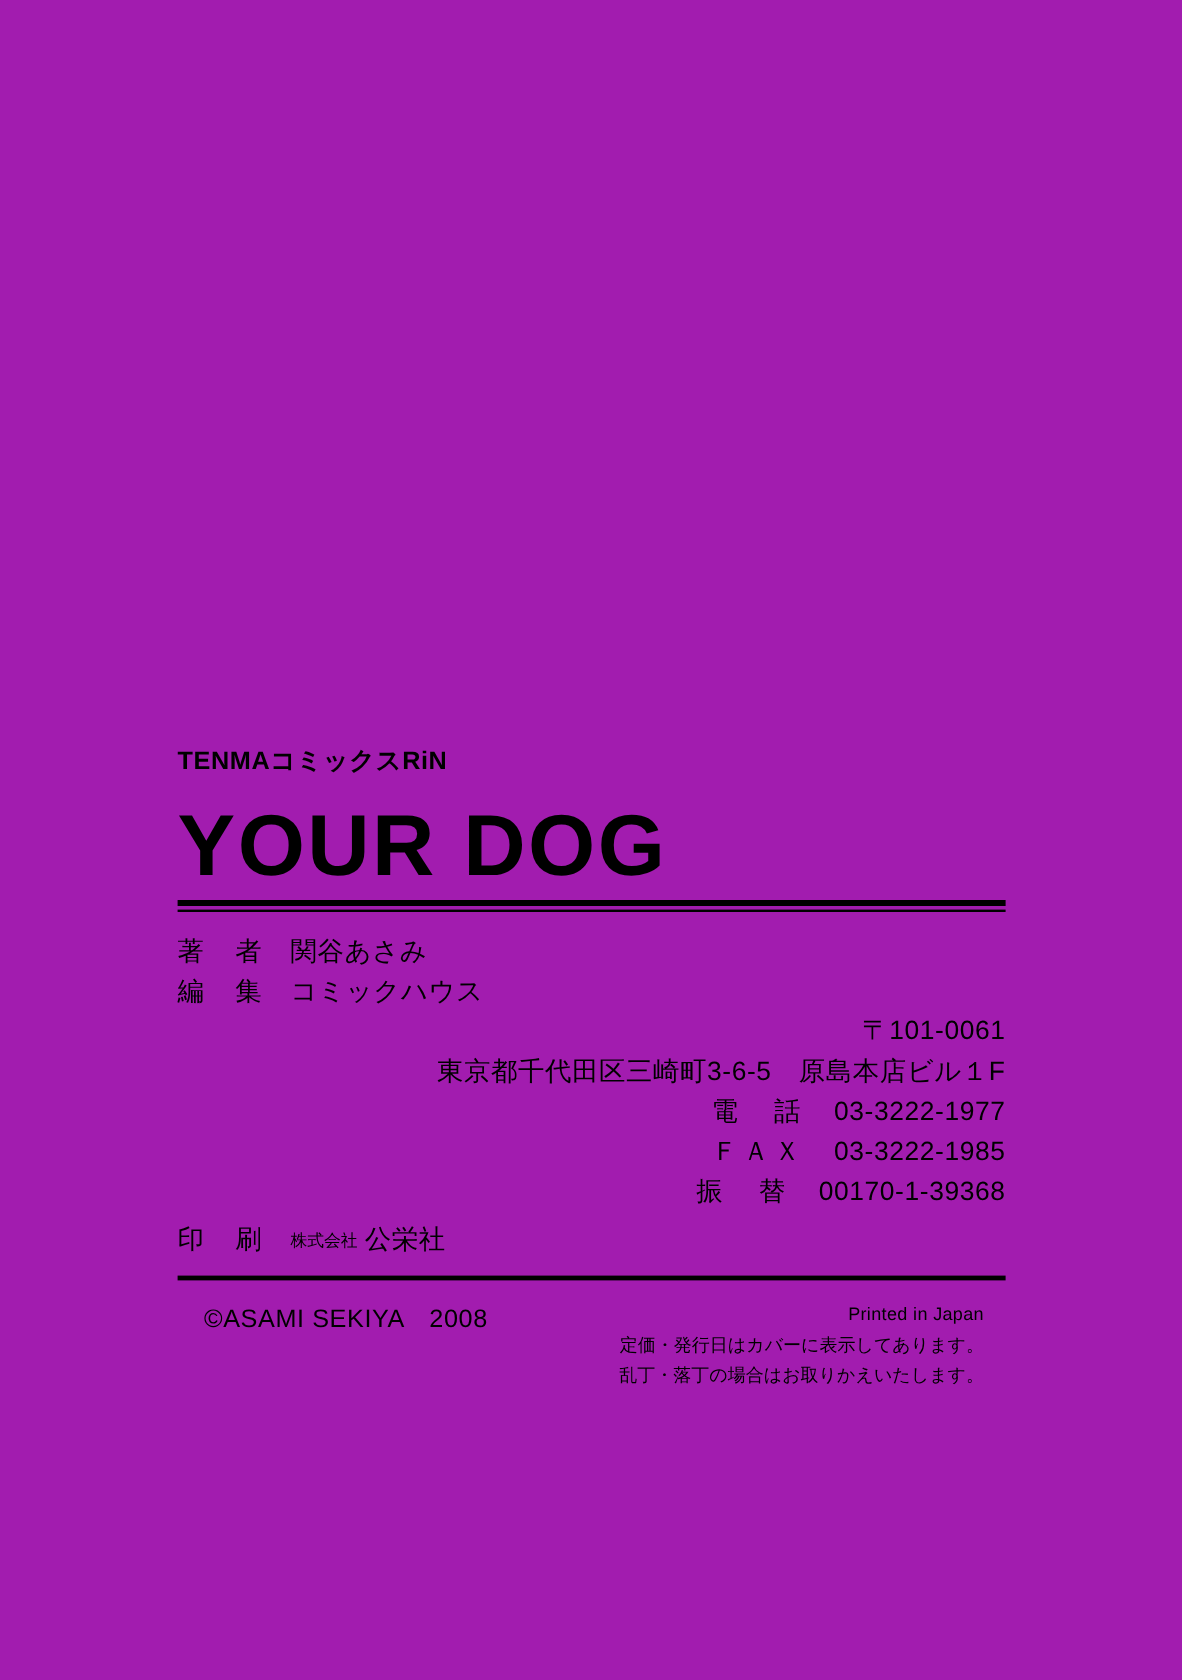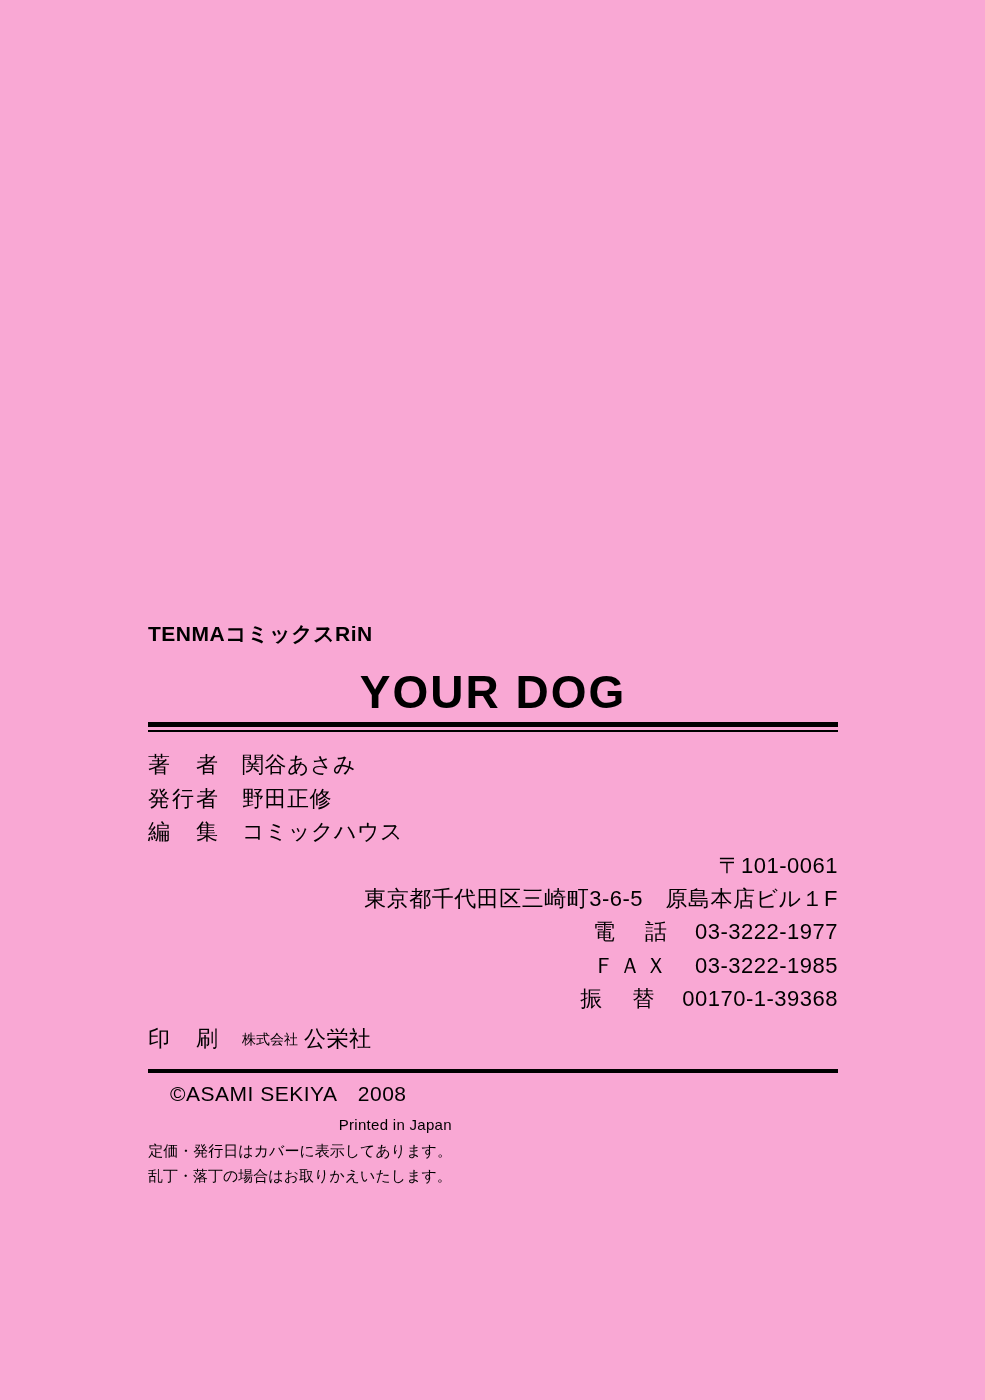--- a/index.html
+++ b/index.html
@@ -4,42 +4,42 @@
 <style>
   html, body {
     margin: 0;
     padding: 0;
     background: #ffffff;
   }
   .page {
     position: relative;
     width: 985px;
     height: 1400px;
-    background: #f9a8d4;
+    background: #a21caf;
     font-family: "Liberation Sans", sans-serif;
     color: #000000;
     overflow: hidden;
   }
   .colophon {
     position: absolute;
     left: 148px;
     top: 620px;
     width: 690px;
   }
   .series-line {
     font-size: 21px;
     font-weight: bold;
     letter-spacing: 0.5px;
     margin-bottom: 20px;
   }
   .title {
-    font-size: 46px;
+    font-size: 72px;
     font-weight: bold;
     letter-spacing: 2px;
-    text-align: center;
+    text-align: left;
     margin: 0 0 6px 0;
     line-height: 1.05;
   }
   .rule-thick {
     border: none;
     border-top: 5px solid #000;
     margin: 6px 0 0 0;
   }
   .rule-thin {
     border: none;
@@ -92,25 +92,24 @@
   .spaced-label {
     letter-spacing: 4px;
     margin-right: 10px;
     margin-top: 28px;
   }
   .gap-sm { display: inline-block; width: 14px; }
   .print-row {
     margin-top: 6px;
   }
   .footer {
-    margin-top: 1px;
+    margin-top: 12px;
     display: flex;
     justify-content: space-between;
     align-items: flex-start;
-    flex-direction: column;
   }
   .copyright {
     font-size: 21px;
     letter-spacing: 0.5px;
     padding-left: 22px;
     padding-top: 6px;
     white-space: nowrap;
   }
   .footer-right {
     text-align: right;
@@ -136,24 +135,20 @@
     <hr class="rule-thick">
     <hr class="rule-thin">
 
     <div class="credits">
 
       <div class="credit-row">
         <span class="credit-label">著　者</span>
         <span class="credit-value">関谷あさみ</span>
       </div>
 
-      <div class="credit-row">
-        <span class="credit-label">発行者</span>
-        <span class="credit-value">野田正修</span>
-      </div>
 
       <div class="credit-row">
         <span class="credit-label">編　集</span>
         <span class="credit-value">コミックハウス</span>
       </div>
 
 
       <div class="indent-block">
         <div class="row addr-indent-1">〒101-0061</div>
         <div class="row addr-indent-2">東京都千代田区三崎町3-6-5　原島本店ビル１F</div>

